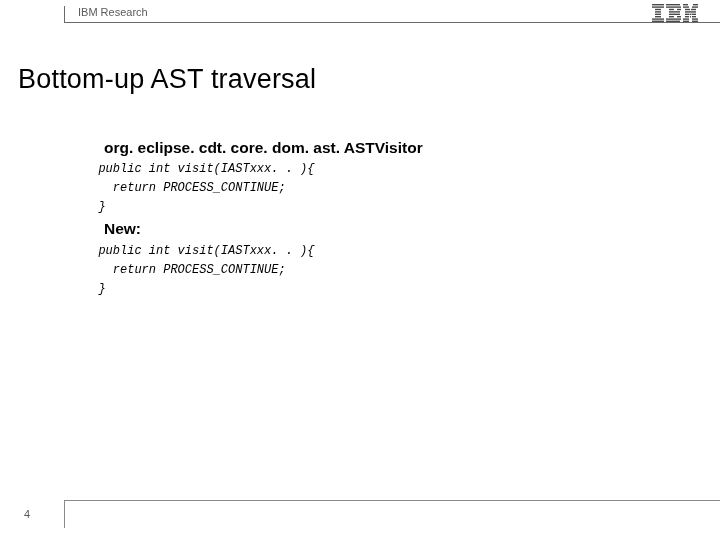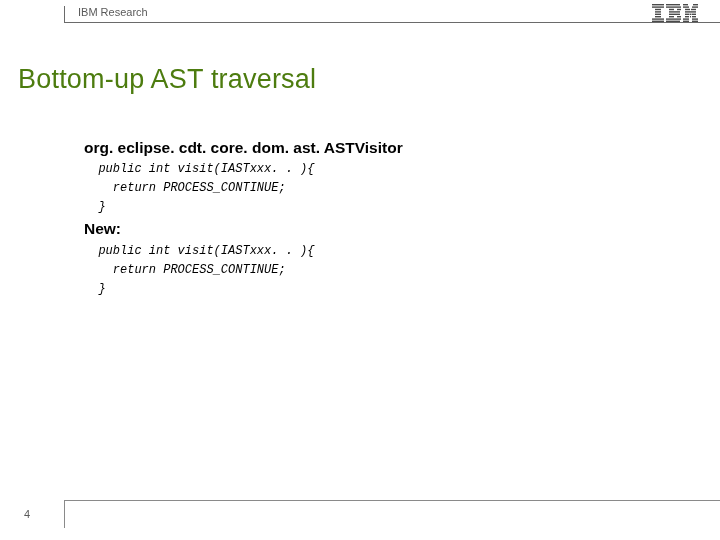--- a/index.html
+++ b/index.html
@@ -44,32 +44,32 @@
     position: absolute;
     right: 22px;
     top: 4px;
   }
   .title {
     position: absolute;
     left: 18px;
     top: 64px;
     font-size: 27px;
     font-weight: 400;
-    color: #4d7c0f;
+    color: #000000;
     letter-spacing: 0.2px;
   }
   .content {
     position: absolute;
     left: 84px;
     top: 136px;
     font-size: 15.5px;
     color: #000;
     line-height: 1.58;
   }
-  .content .bold { font-weight: 700; font-family: Arial, Helvetica, sans-serif; }
+  .content .bold { font-weight: 700; font-family: Arial, Helvetica, sans-serif; margin-left: 20px; }
   .content .mono {
     font-family: "Courier New", Courier, monospace;
     font-size: 12px;
     white-space: pre;
     font-style: italic;
   }
   .footer {
     position: absolute;
     bottom: 0;
     left: 0;

